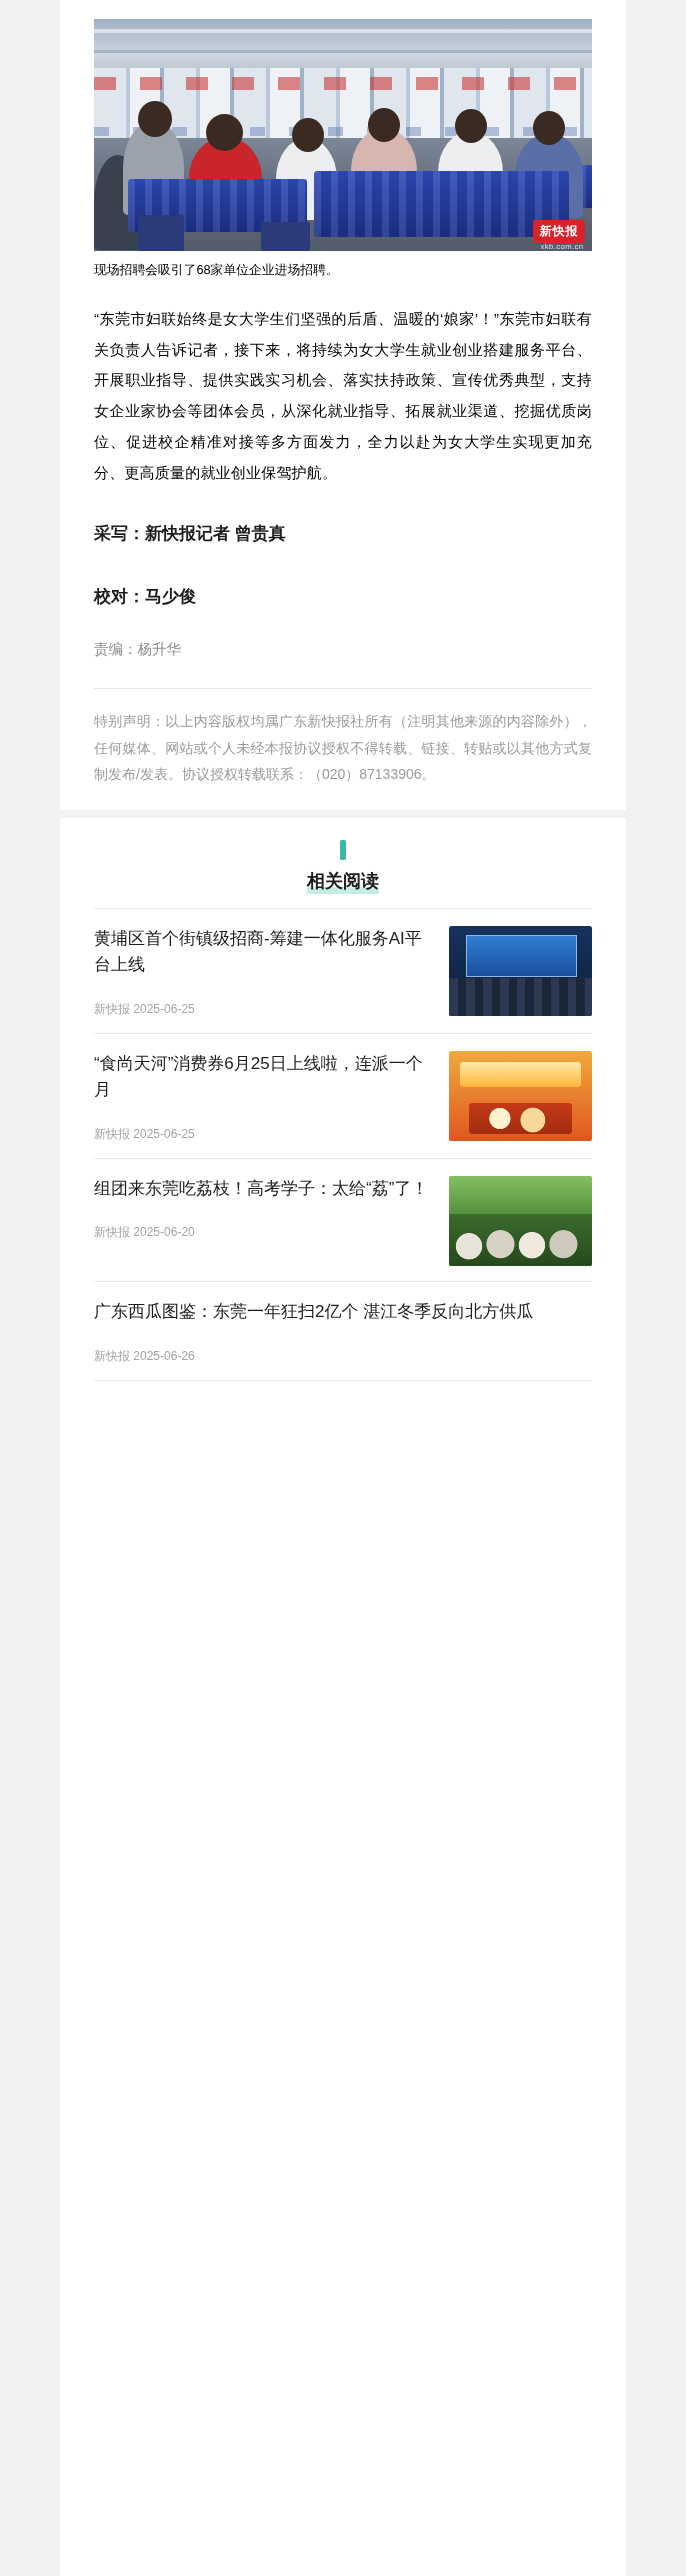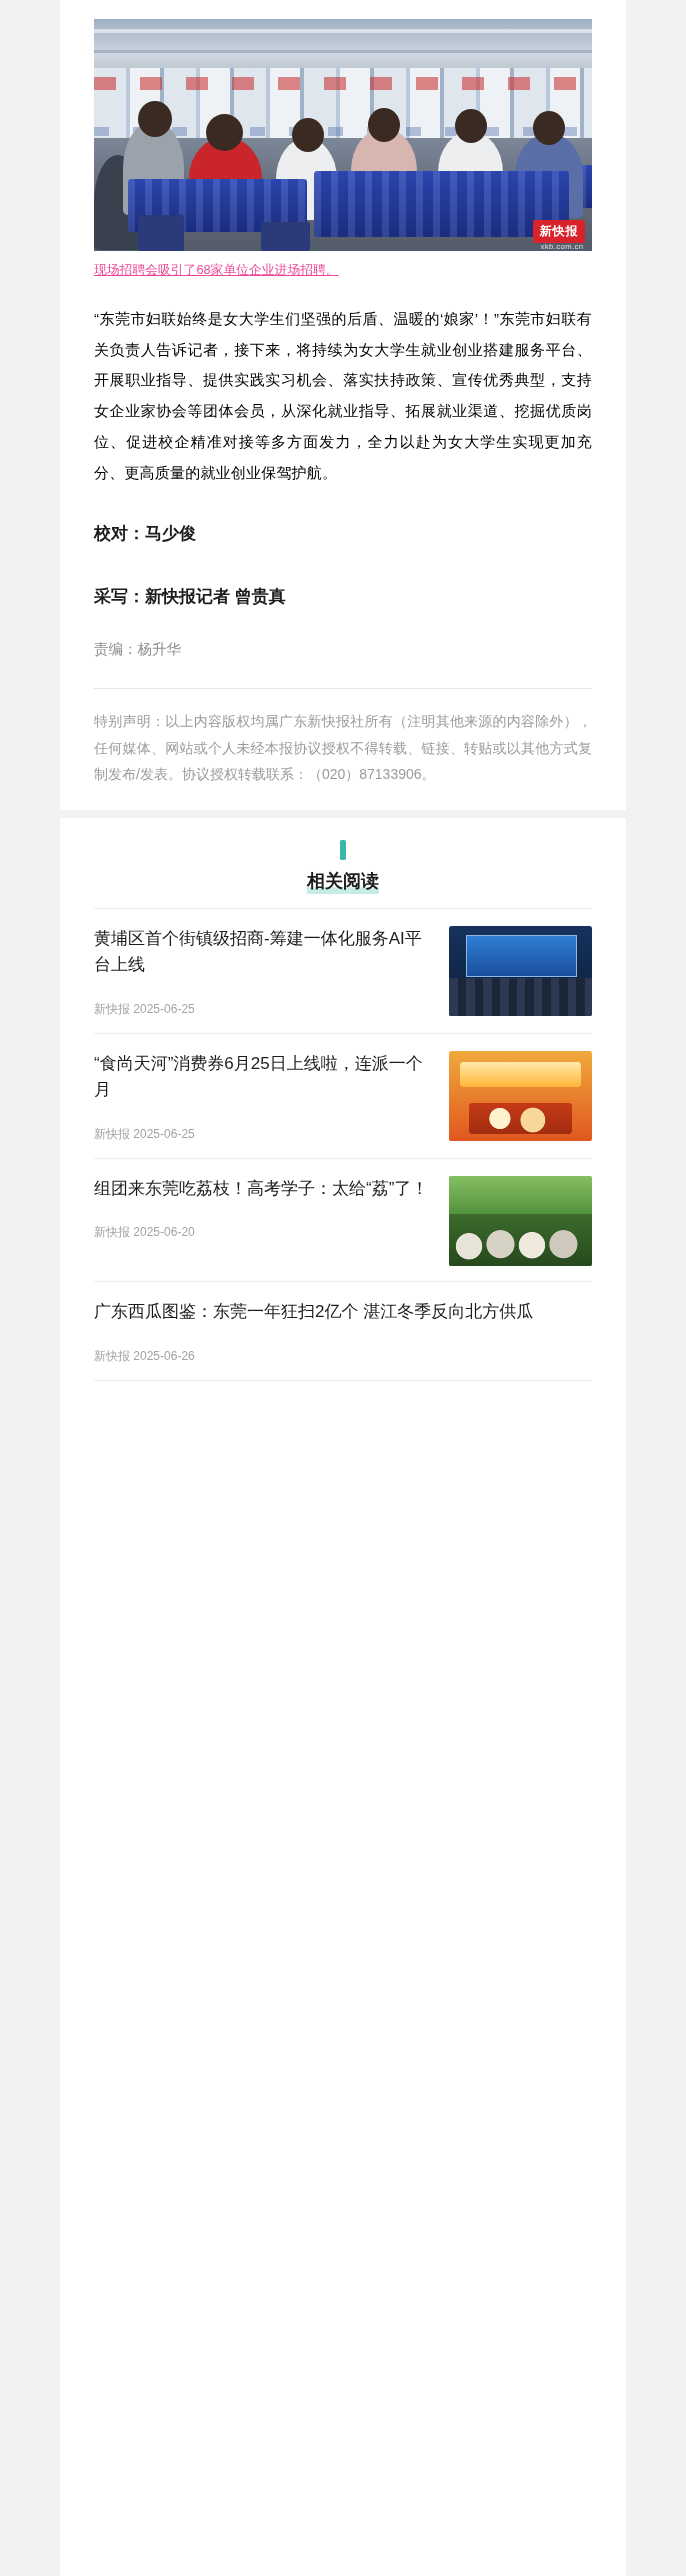--- a/index.html
+++ b/index.html
@@ -136,23 +136,22 @@
     font-size: 12px; font-weight: bold; padding: 2.6px 6.8px;
     border-radius: 1.7px; letter-spacing: 0.9px;
   }
   .ph-watermark-sub {
     position: absolute; right: 8.5px; bottom: 0px;
     color: rgba(255,255,255,0.85); font-size: 7.7px; letter-spacing: 0.4px;
   }
   .caption {
     margin-top: 8.5px;
     font-size: 12.8px;
-    color: #ec4899;
+    color: #000000;
     line-height: 1.6;
-    text-decoration: underline;
   }
 
   
   .body-text {
     margin-top: 24px;
     font-size: 15px;
     line-height: 2.05;
     color: #000000;
     text-align: justify;
     letter-spacing: 0.2px;
@@ -310,22 +309,22 @@
 
       <div class="ph-watermark">新快报</div>
       <div class="ph-watermark-sub">xkb.com.cn</div>
     </div>
     <div class="caption">现场招聘会吸引了68家单位企业进场招聘。</div>
   </div>
 
   <div class="article-body">
     <p class="body-text">“东莞市妇联始终是女大学生们坚强的后盾、温暖的‘娘家’！”东莞市妇联有关负责人告诉记者，接下来，将持续为女大学生就业创业搭建服务平台、开展职业指导、提供实践实习机会、落实扶持政策、宣传优秀典型，支持女企业家协会等团体会员，从深化就业指导、拓展就业渠道、挖掘优质岗位、促进校企精准对接等多方面发力，全力以赴为女大学生实现更加充分、更高质量的就业创业保驾护航。</p>
 
+    <div class="byline">采写：新快报记者 曾贵真</div>
     <div class="byline">校对：马少俊</div>
-    <div class="byline">采写：新快报记者 曾贵真</div>
     <div class="editor">责编：杨升华</div>
 
     <div class="disclaimer">特别声明：以上内容版权均属广东新快报社所有（注明其他来源的内容除外），任何媒体、网站或个人未经本报协议授权不得转载、链接、转贴或以其他方式复制发布/发表。协议授权转载联系：（020）87133906。</div>
   </div>
 
   <div class="related">
     <div class="related-head">
       <div class="related-bar"></div>
       <div class="related-title">相关阅读</div>
     </div>

